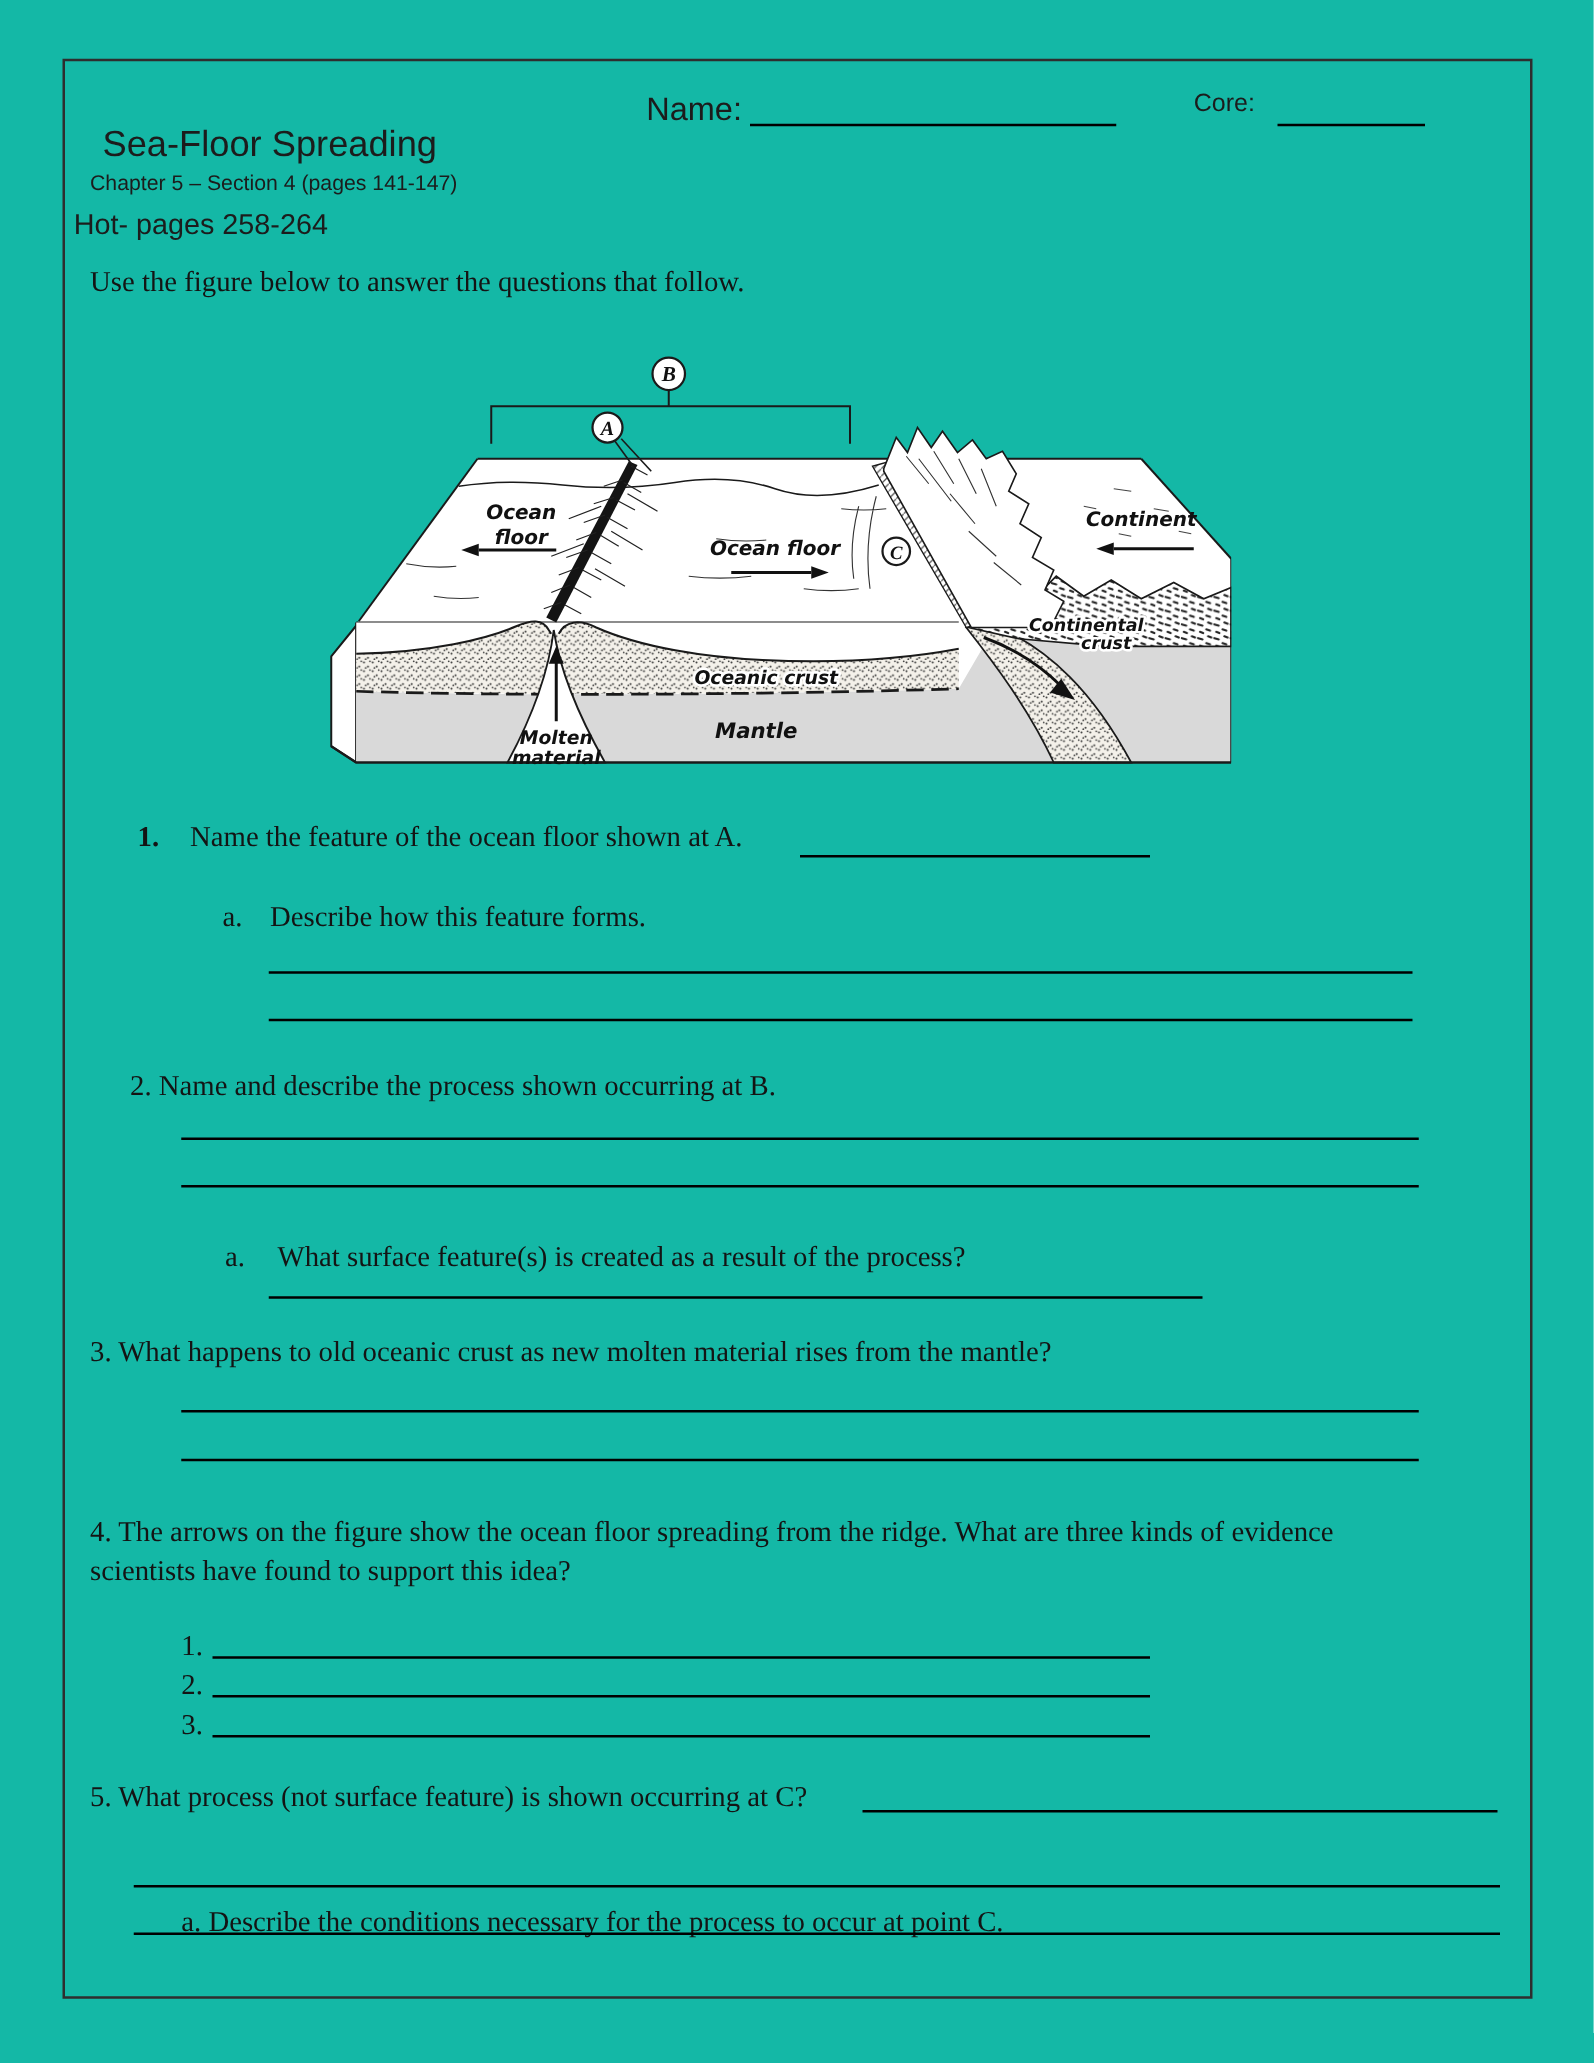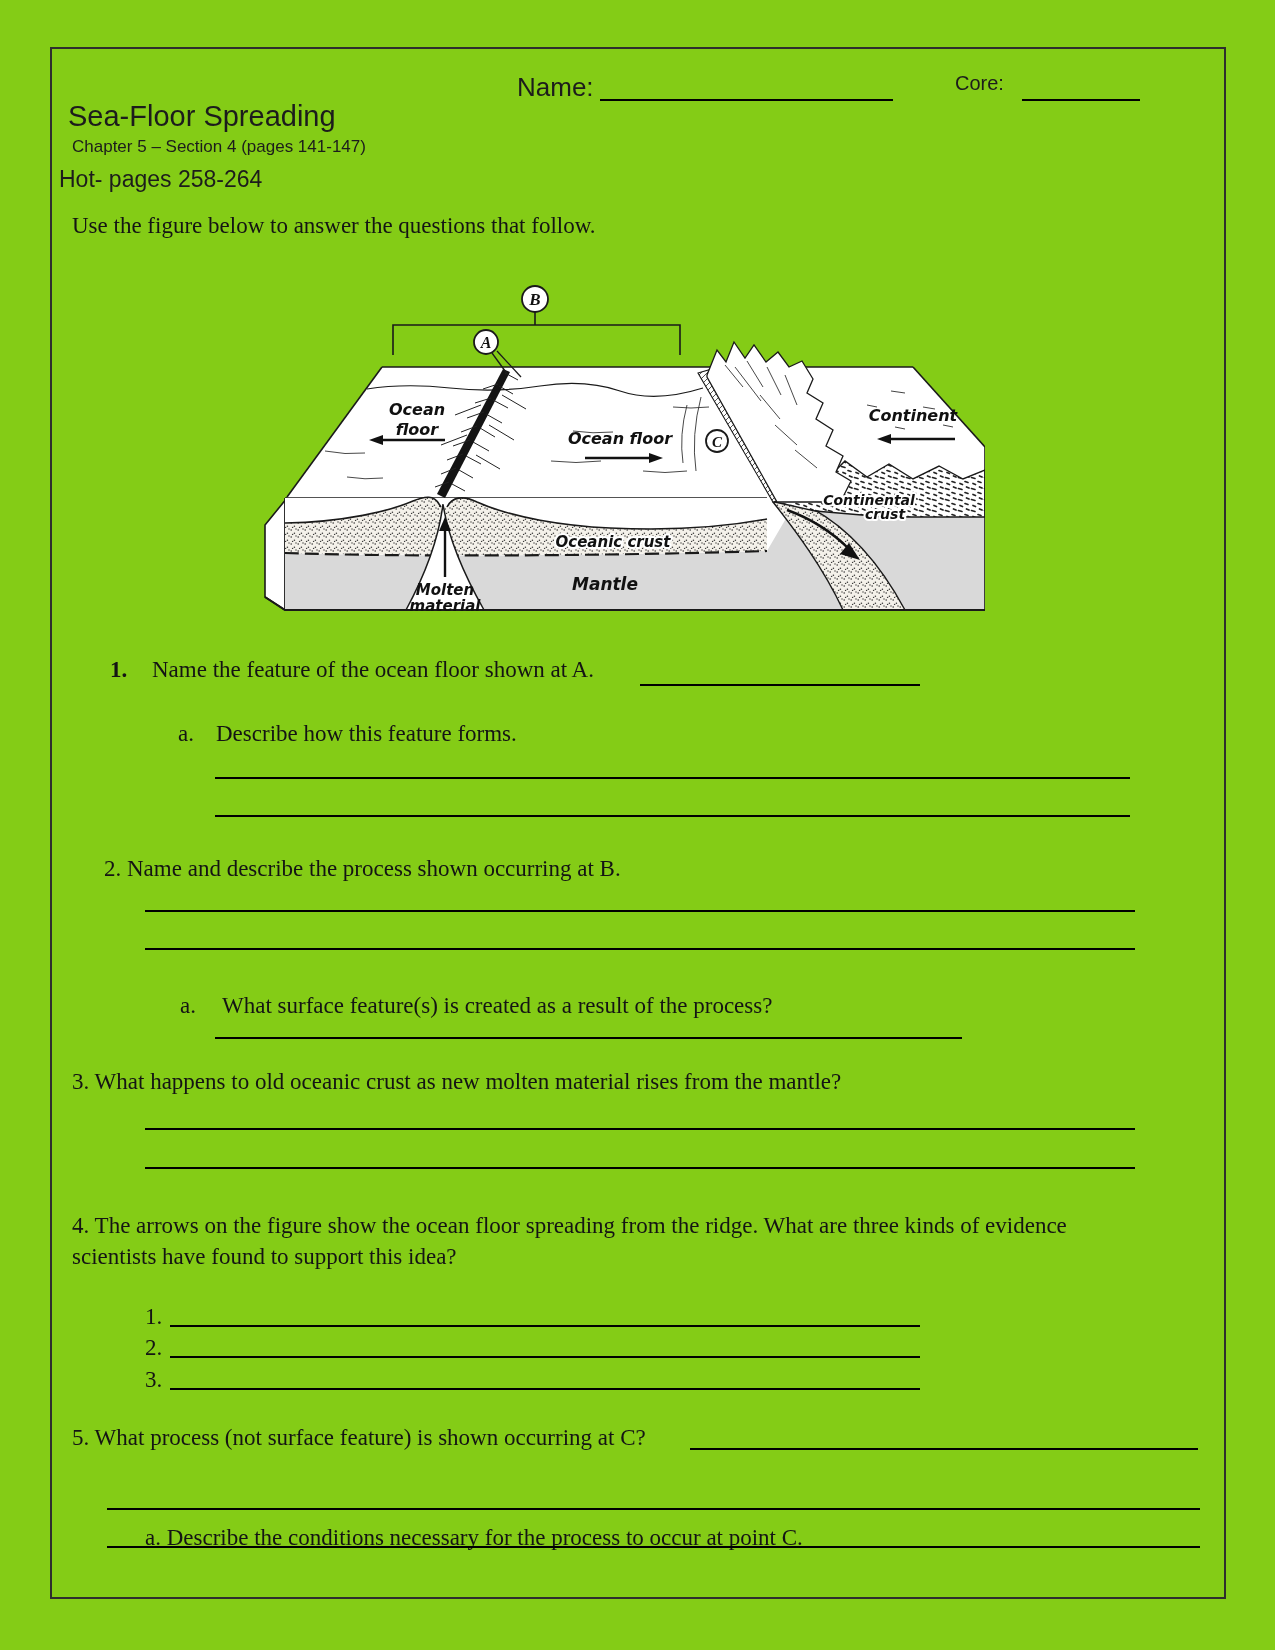--- a/index.html
+++ b/index.html
@@ -1,16 +1,16 @@
 <!DOCTYPE html>
 <html><head>
 <meta charset="utf-8">
 <style>
   html,body{margin:0;padding:0;background:#fff;}
-  .page{position:relative;width:1275px;height:1650px;background:#84cc16;
+  .page{position:relative;width:1275px;height:1650px;background:#14b8a6;
         font-family:"Liberation Serif", serif;color:#141414;overflow:hidden;}
   .abs{position:absolute;}
   .sans{font-family:"Liberation Sans", sans-serif;color:#1c1c1c;}
   .qtext{font-size:23px;line-height:1.2;white-space:nowrap;}
   .blank{border-bottom:2px solid #000;height:0;}
   .bold{font-weight:bold;}
   .pageborder{border:2px solid #2e2e2e;}
   svg text{font-family:"DejaVu Sans", sans-serif;font-style:italic;font-weight:bold;fill:#111;}
   svg text.halo{paint-order:stroke;stroke:#ffffff;stroke-width:4px;stroke-linejoin:round;}
   svg text.letter{font-family:"Liberation Serif", serif;}
@@ -20,21 +20,21 @@
 
 <div class="page">
 
   <div class="abs pageborder" style="left:50px;top:47px;width:1172px;height:1548px;"></div>
 
   <div class="abs sans" style="left:517px;top:72px;font-size:26px;">Name:</div>
   <div class="abs blank" style="left:600px;top:99px;width:293px;"></div>
   <div class="abs sans" style="left:955px;top:72px;font-size:20px;">Core:</div>
   <div class="abs blank" style="left:1022px;top:99px;width:118px;"></div>
 
-  <div class="abs sans" style="left:68px;top:100px;font-size:29px;">Sea-Floor Spreading</div>
+  <div class="abs sans" style="left:82px;top:100px;font-size:29px;">Sea-Floor Spreading</div>
   <div class="abs sans" style="left:72px;top:137px;font-size:17px;">Chapter 5 – Section 4 (pages 141-147)</div>
   <div class="abs sans" style="left:59px;top:166px;font-size:23px;">Hot- pages 258-264</div>
   <div class="abs qtext" style="left:72px;top:212px;">Use the figure below to answer the questions that follow.</div>
 
   <div class="abs" style="left:255px;top:255px;">
   <svg width="730" height="365" viewBox="0 0 730 365">
     <defs>
       <pattern id="stip" width="7" height="7" patternUnits="userSpaceOnUse">
         <rect width="7" height="7" fill="#f4f1ea"></rect>
         <circle cx="1.2" cy="2" r="0.8" fill="#3a3a3a"></circle>

